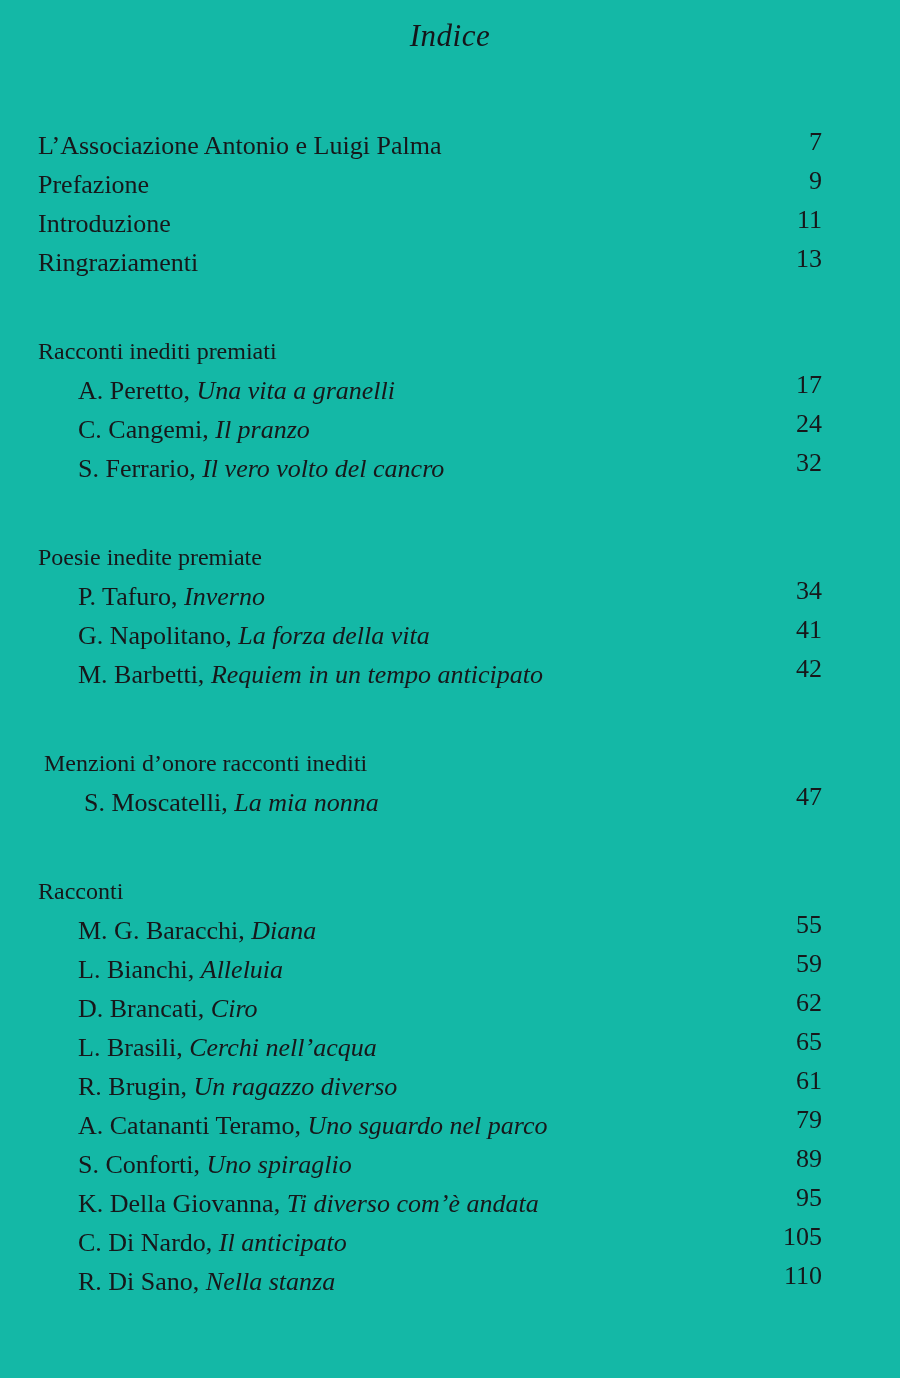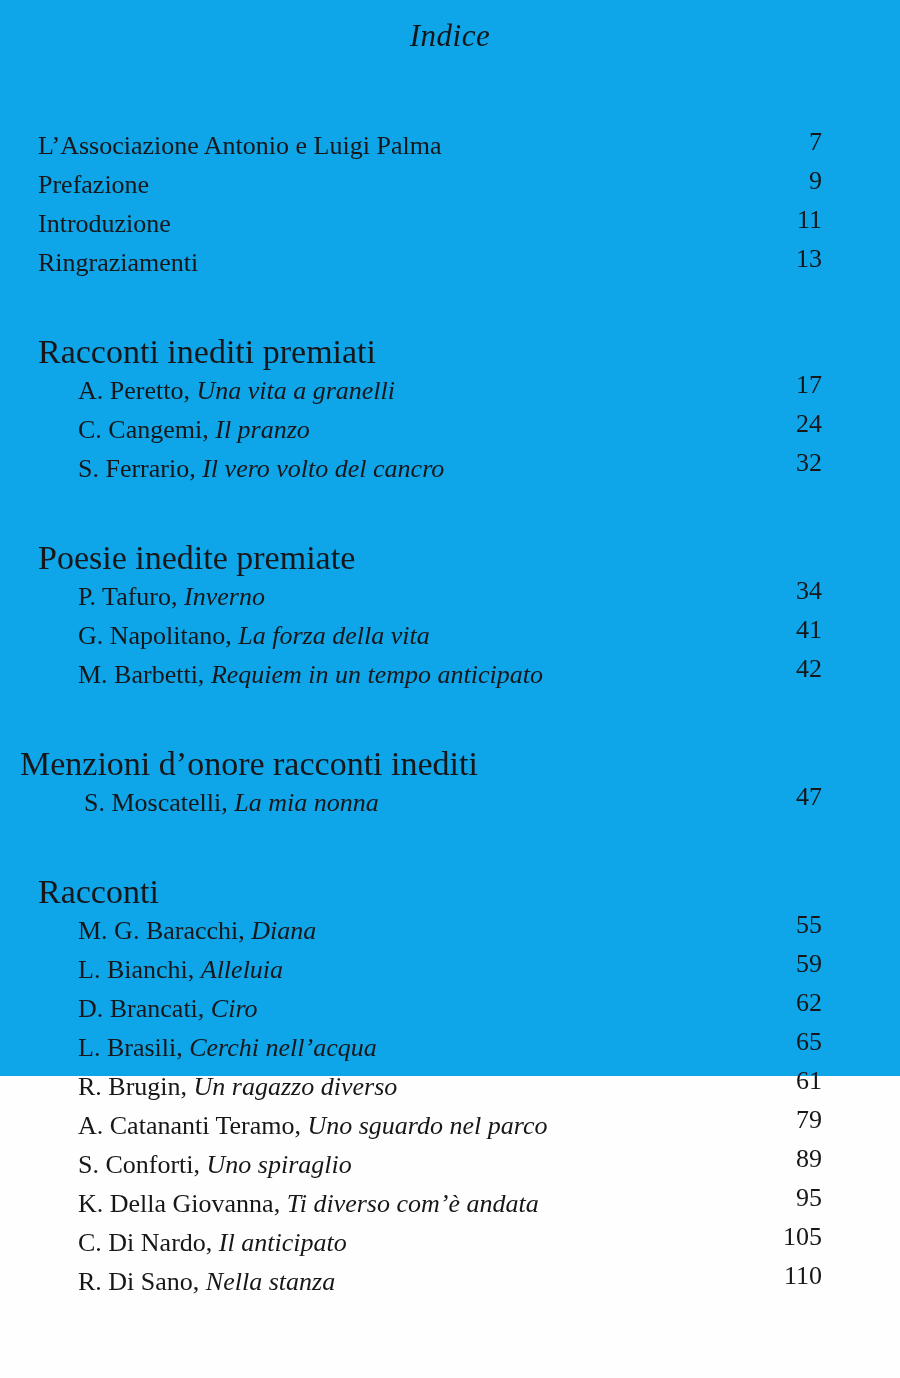--- a/index.html
+++ b/index.html
@@ -12,22 +12,22 @@
     height: 1378px;
     background: #fefefe;
     font-family: "Liberation Serif", "DejaVu Serif", serif;
     color: #1a1a18;
     overflow: hidden;
     position: relative;
   }
   .page {
     position: relative;
     width: 900px;
-    height: 1076px;
-    background: #0ea5e9;
+    height: 1378px;
+    background: #14b8a6;
   }
   
   .page-title {
     position: absolute;
     top: 18px;
     left: 0;
     width: 900px;
     text-align: center;
     font-style: italic;
     font-size: 31px;
@@ -41,27 +41,27 @@
     left: 0;
     width: 900px;
   }
   .toc-block {
     margin: 0;
     padding: 0;
   }
   .section { margin-top: 50px; }
   .section-head {
     position: relative;
-    font-size: 34px;
+    font-size: 24px;
     line-height: 39px;
     padding-left: 38px;
     color: #17171a;
     white-space: nowrap;
   }
-  .section.indent-extra .section-head { padding-left: 20px; }
+  .section.indent-extra .section-head { padding-left: 44px; }
   .row {
     position: relative;
     height: 39px;
     line-height: 39px;
     font-size: 26px;
     white-space: nowrap;
   }
   .row .label {
     position: absolute;
     left: 38px;

